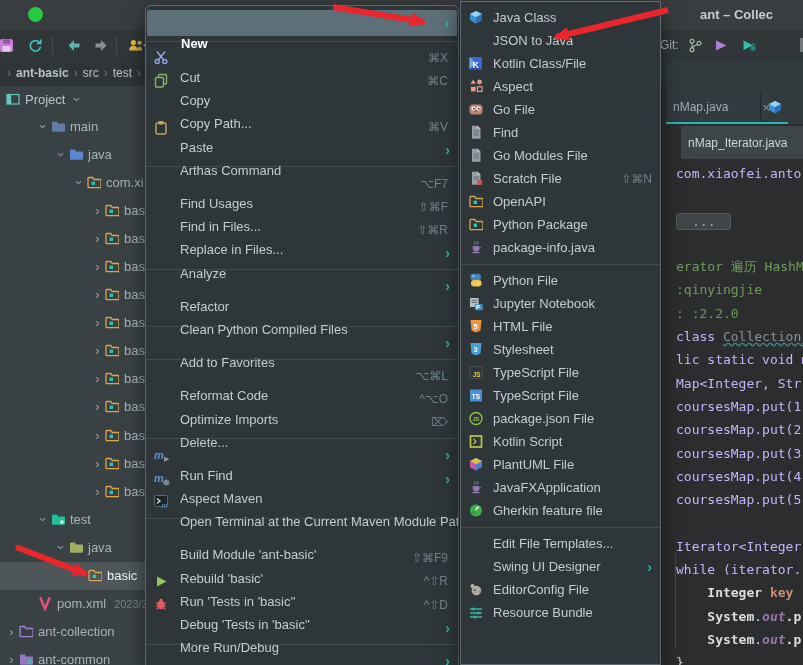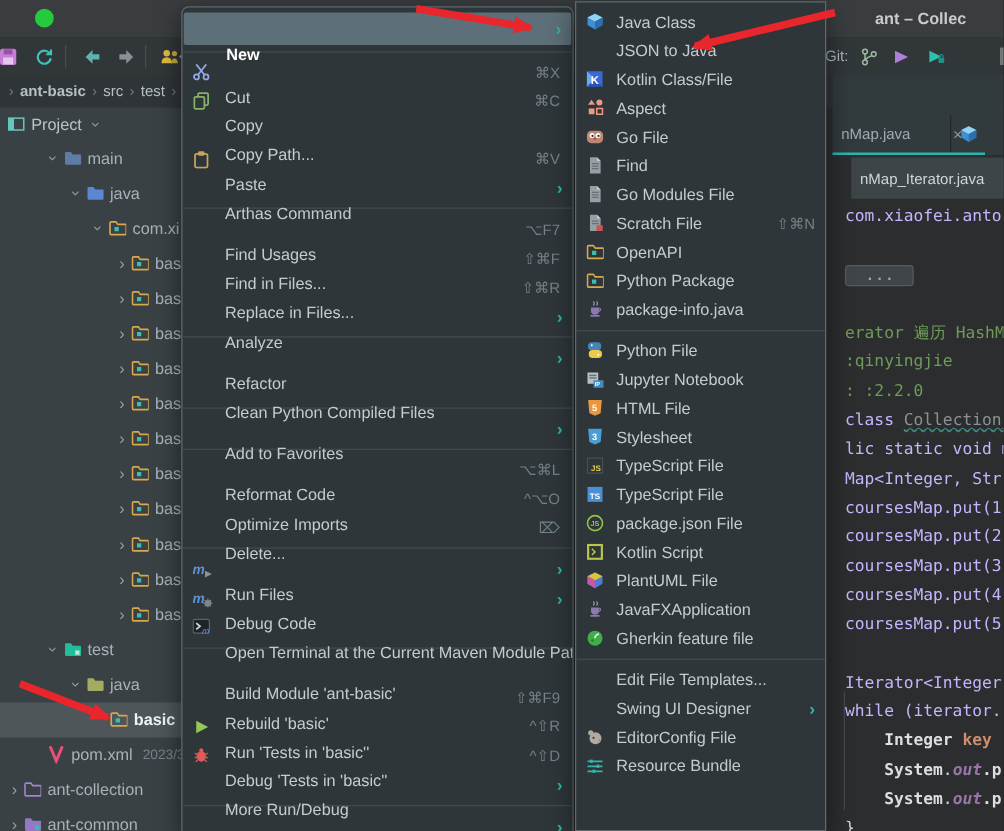--- a/index.html
+++ b/index.html
@@ -17,21 +17,21 @@
   
   #breadcrumb{position:absolute;left:0;top:60px;width:803px;height:26px;background:#2f3437;display:flex;align-items:center;font-size:12px;color:#b6c0c5;padding-left:2px;z-index:1;box-sizing:border-box;}
   .crumb-sep{color:#6e7a80;margin:0 5px;font-size:12px;}
   .crumb.first{font-weight:bold;}
   
   #project{position:absolute;left:0;top:86px;width:420px;height:579px;background:#3a4144;z-index:1;}
   #project-header{display:flex;align-items:center;height:26px;padding-left:6px;font-size:13px;color:#bac5ca;}
   #project-header .hdr-caret{margin-left:10px;color:#93a0a5;}
   .tree-row{display:flex;align-items:center;height:28.1px;font-size:13px;color:#a7b3b9;white-space:nowrap;}
   .tree-row.selected{background:#4e565a;}
-  .tree-row.selected .tree-label{color:#eef3f5;font-weight:bold;}
+  .tree-row.selected .tree-label{color:#eef3f5;font-weight:normal;}
   .tree-chev{width:15px;flex:none;color:#93a0a5;font-size:13px;text-align:center;}
   .chev-r{display:inline-block;}
   .chev-d{display:inline-block;transform:rotate(90deg);}
   .tree-icon{width:19px;flex:none;display:flex;align-items:center;}
   .tree-meta{margin-left:8px;font-size:11px;color:#78828a;}
   
   #menu{position:absolute;left:145px;top:5px;width:314px;height:661px;background:#2e3639;border:1px solid #5f686c;border-radius:6px 6px 0 0;z-index:10;box-shadow:0 6px 20px rgba(0,0,0,.5);padding-top:4px;box-sizing:border-box;overflow:hidden;}
   .menu-item{display:flex;align-items:center;height:23.2px;padding:0 10px 0 8px;font-size:13px;color:#c3ccd0;position:relative;}
   .menu-item.selected{background:#5d6f78;color:#ffffff;font-weight:bold;height:26px;margin:0 1px;border-radius:2px;}
   .mi-icon{width:20px;height:15px;margin-right:6px;flex:none;display:flex;align-items:center;}
@@ -499,32 +499,32 @@
         <span class="mi-short">⌦</span>
       </div>
       <div class="menu-sep"></div>
       <div class="menu-item">
         <span class="mi-icon">
           <svg width="16" height="15" viewBox="0 0 16 15">
             <text x="0" y="11" font-size="11" font-weight="bold" font-style="italic" fill="#5e93d8">m</text>
             <path d="M10 8.5 L15.5 11.2 L10 14 Z" fill="#8a949a"></path>
           </svg>
         </span>
-        <span class="mi-label">Run Files</span>
+        <span class="mi-label">Run Find</span>
         <span class="mi-arrow">›</span>
       </div>
       <div class="menu-item">
         <span class="mi-icon">
           <svg width="16" height="15" viewBox="0 0 16 15">
             <text x="0" y="11" font-size="11" font-weight="bold" font-style="italic" fill="#5e93d8">m</text>
             <circle cx="12.3" cy="11.5" r="2.6" fill="#7d878d"></circle>
             <path d="M12.3 7.8 v7.4 M8.6 11.5 h7.4 M9.8 9 l5 5 M14.8 9 l-5 5" stroke="#7d878d" stroke-width="1"></path>
           </svg>
         </span>
-        <span class="mi-label">Debug Code</span>
+        <span class="mi-label">Aspect Maven</span>
         <span class="mi-arrow">›</span>
       </div>
       <div class="menu-item">
         <span class="mi-icon">
           <svg width="14" height="15" viewBox="0 0 14 15">
             <rect x="0.5" y="1.5" width="13" height="11" rx="1.5" fill="#1e2529" stroke="#5a646a"></rect>
             <path d="M3 4.5 L6 7 L3 9.5" stroke="#cfd6d9" stroke-width="1.4" fill="none"></path>
             <text x="7.5" y="13.5" font-size="7" font-style="italic" fill="#5e93d8">m</text>
           </svg>
         </span>

